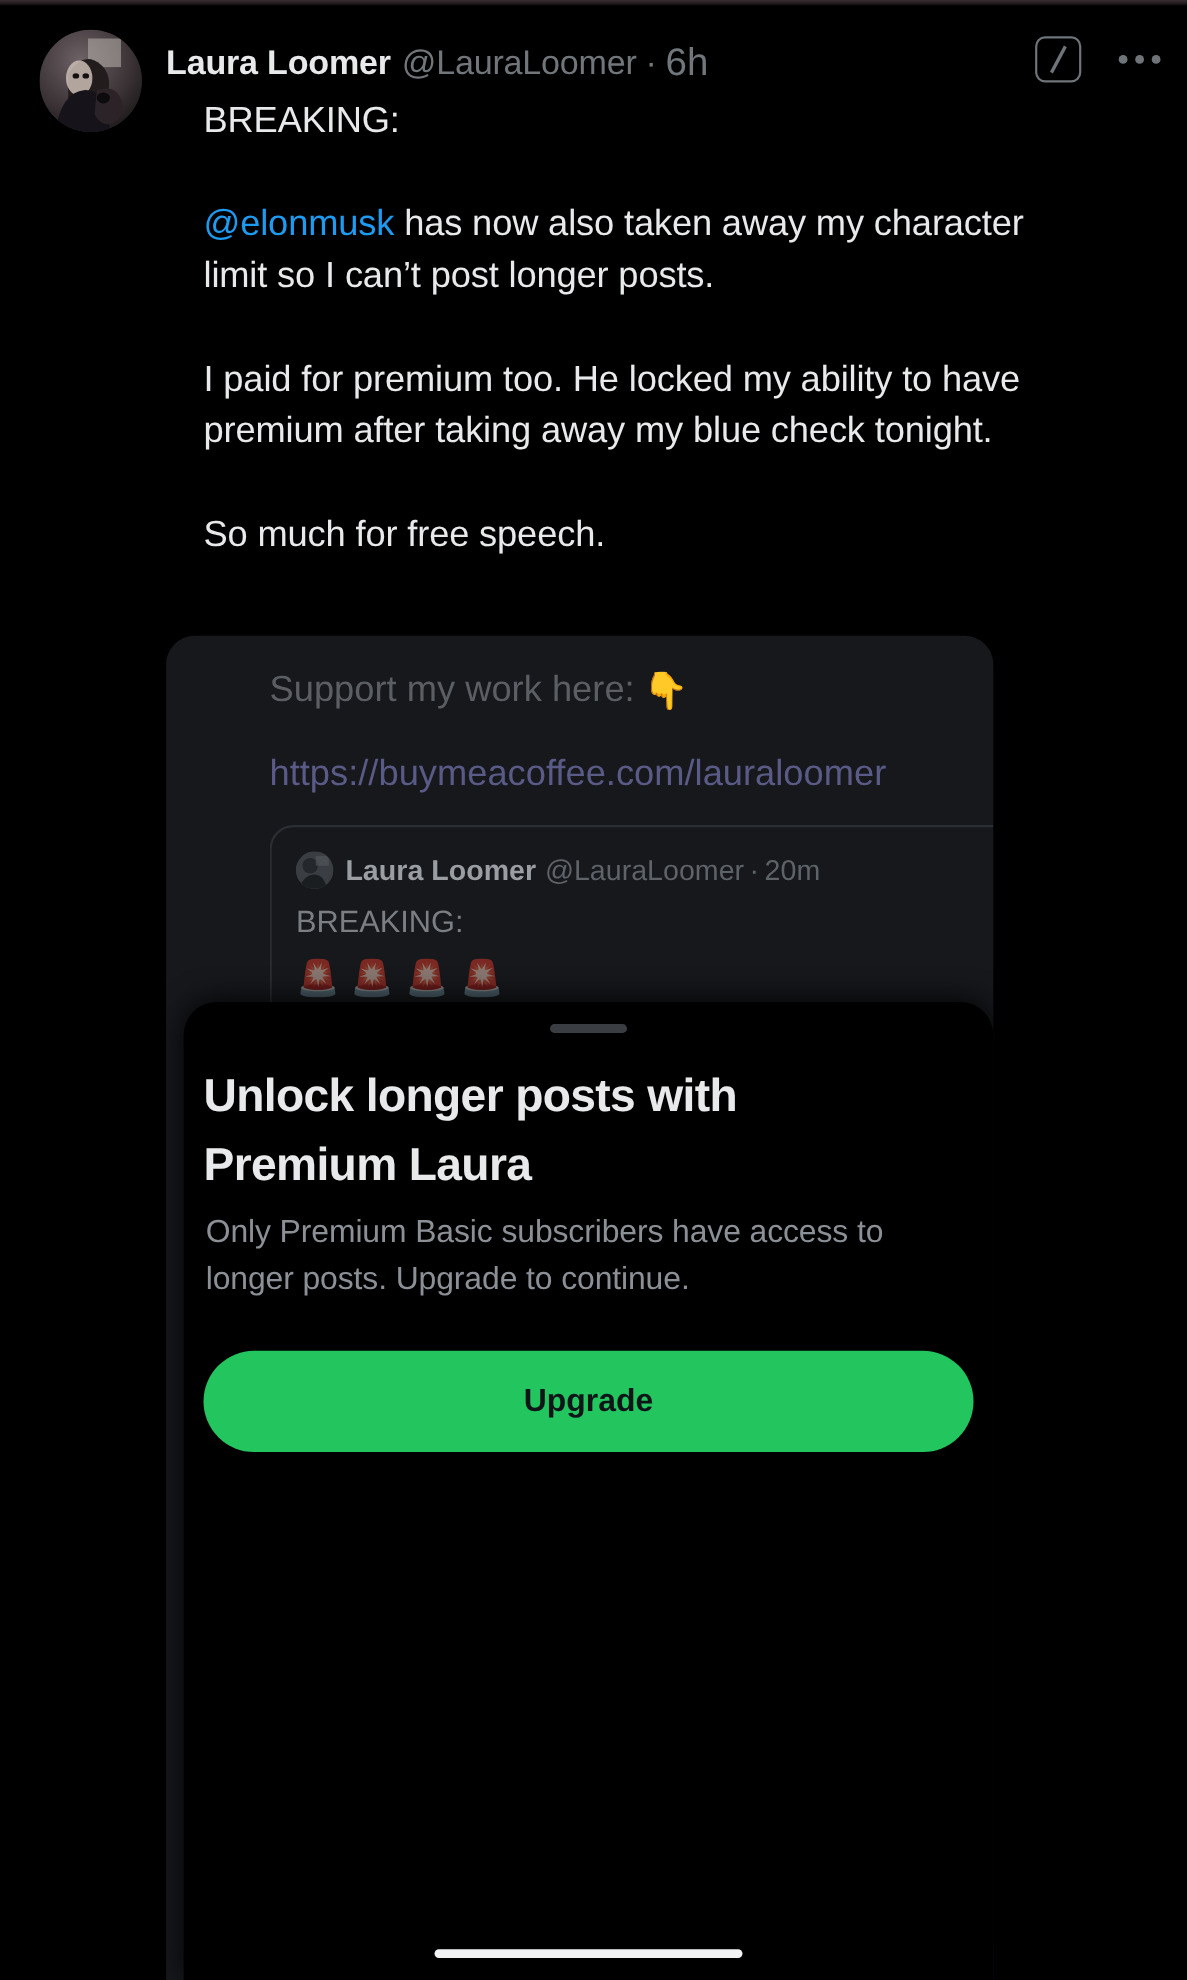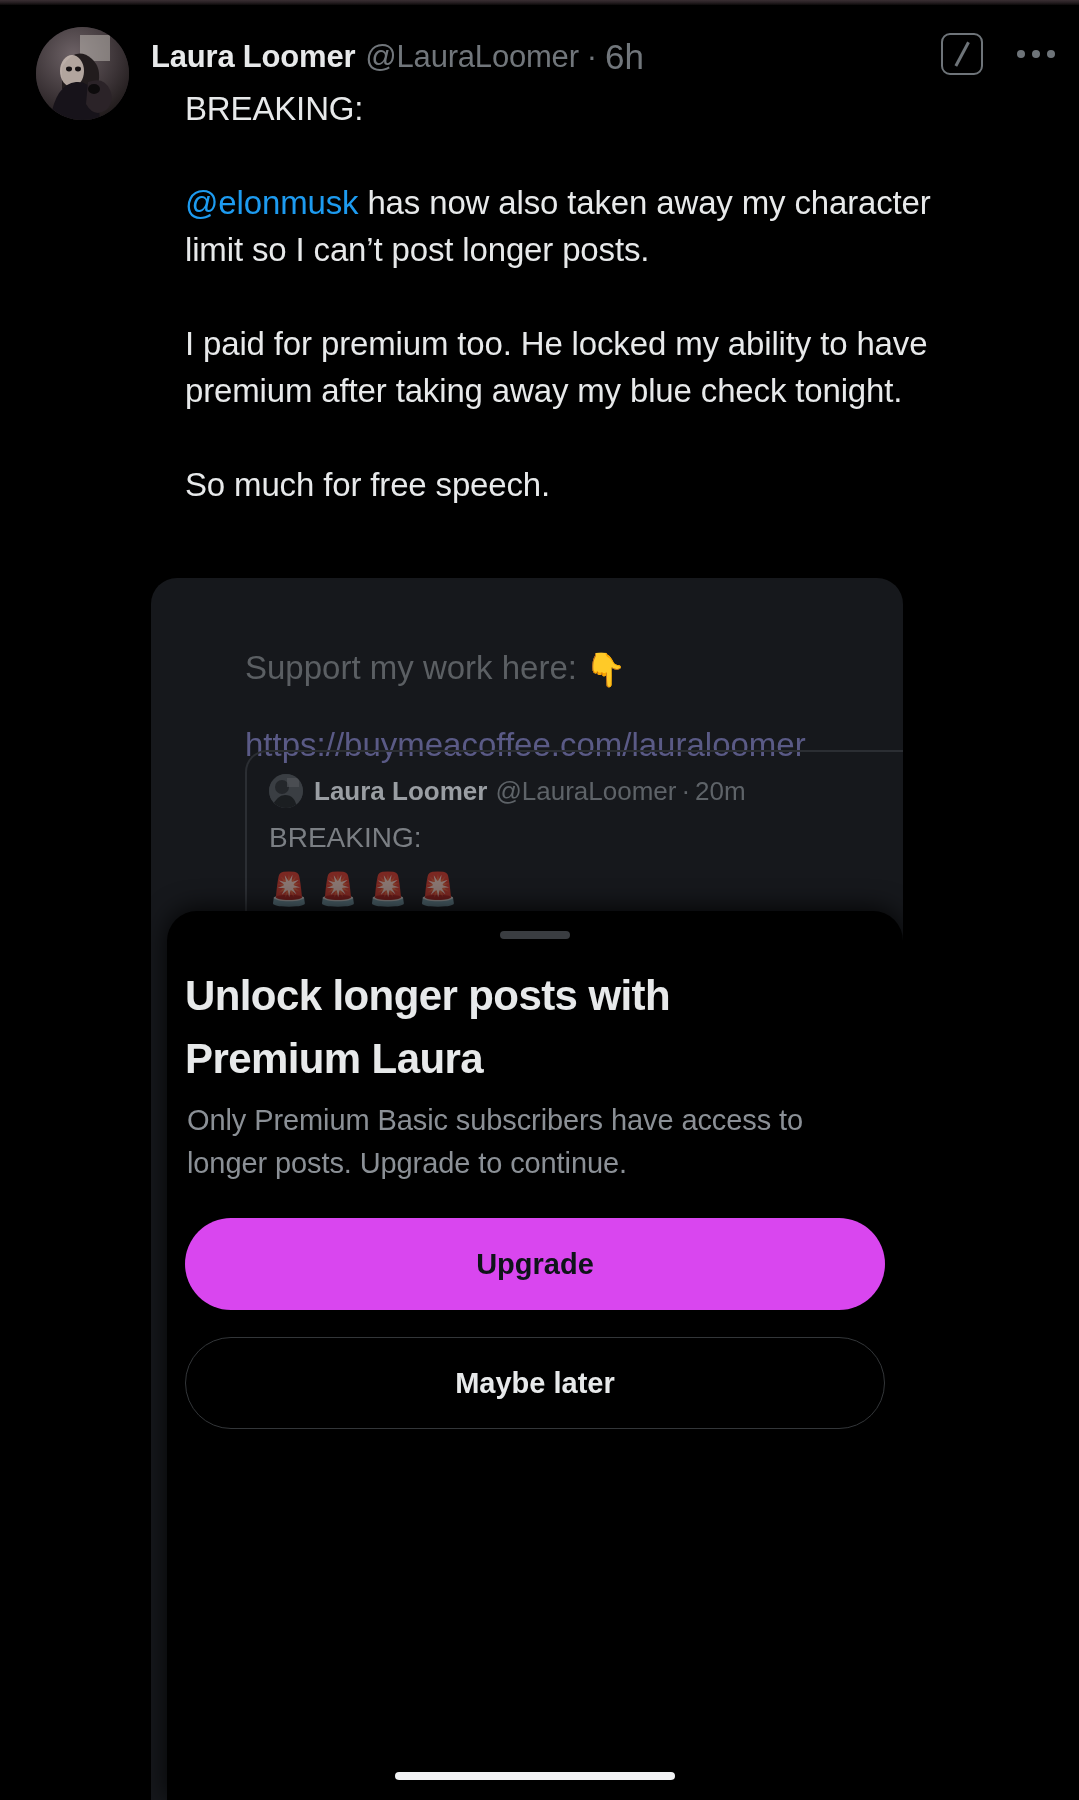--- a/index.html
+++ b/index.html
@@ -140,23 +140,22 @@
   .shot-inner {
     position: absolute;
     left: 0; top: 0;
     width: 752px; height: 1222px;
   }
   .shot-line {
     position: absolute;
     left: 94px;
     color: #5b5f63;
     font-size: 33px;
-    line-height: 56px;
+    line-height: 44px;
     white-space: nowrap;
-    margin-top: 36px;
   }
   .shot-support { top: 26px; }
   .shot-url {
     top: 103px;
     color: #5a5a86;
   }
   .emoji-point {
     display: inline-block;
     margin-left: 8px;
     transform: translateY(2px);
@@ -264,22 +263,22 @@
     display: flex;
     align-items: center;
     justify-content: center;
     font-size: 29px;
     font-weight: 700;
     box-sizing: border-box;
     cursor: pointer;
     user-select: none;
   }
   .btn-upgrade {
-    top: 307px;
-    background: #d946ef;
+    top: 317px;
+    background: #22c55e;
     color: #0f1419;
   }
   .btn-later {
     top: 426px;
     background: #000000;
     color: #e7e9ea;
     border: 1.5px solid #333639;
   }
   .home-indicator {
     position: absolute;
@@ -389,17 +388,16 @@
 
       <div class="blue-sliver"></div>
     </div>
   </div>
 
   <div class="sheet">
     <div class="sheet-grabber"></div>
     <div class="sheet-title">Unlock longer posts with Premium Laura</div>
     <div class="sheet-desc">Only Premium Basic subscribers have access to longer posts. Upgrade to continue.</div>
     <div class="btn btn-upgrade">Upgrade</div>
-    <div class="btn btn-later">Maybe later</div>
     <div class="home-indicator"></div>
   </div>
 
 </div>
 
 </body></html>

